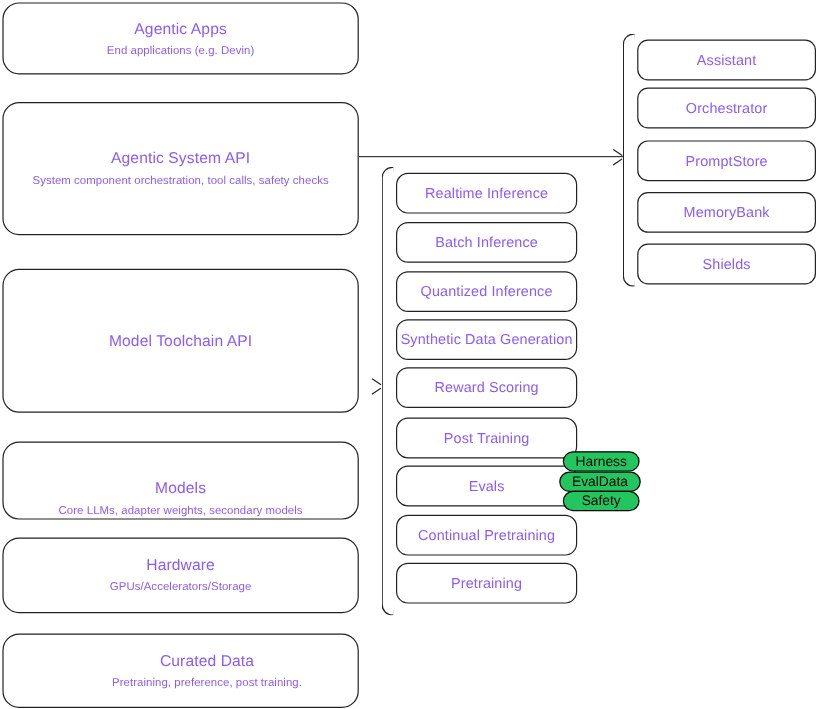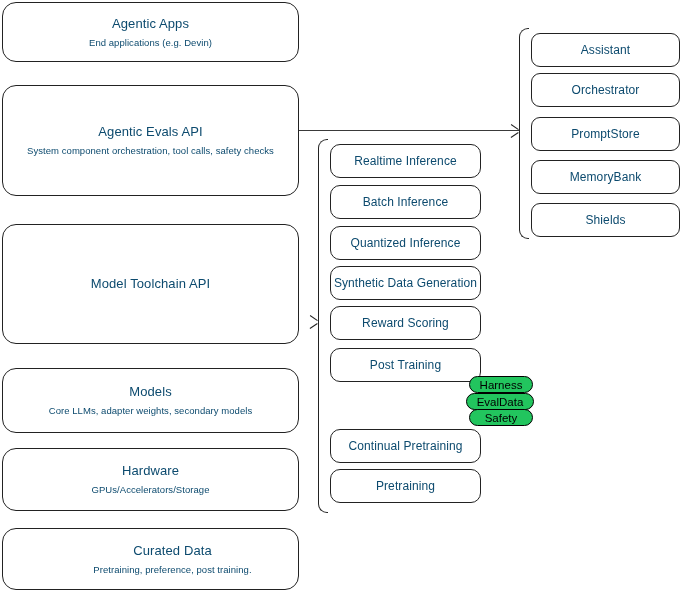--- a/index.html
+++ b/index.html
@@ -24,21 +24,21 @@
     position: absolute;
     box-sizing: border-box;
     border: 1.2px solid #222222;
     border-radius: 12px;
     background: #ffffff;
     display: flex;
     flex-direction: column;
     align-items: center;
     justify-content: center;
     text-align: center;
-    color: #0c4a6e;
+    color: #8b5cf6;
   }
   .box .title {
     font-size: 13px;
     line-height: 16px;
     letter-spacing: .1px;
   }
   .box .subtitle {
     font-size: 9.5px;
     line-height: 13px;
     margin-top: 4px;
@@ -134,29 +134,29 @@
 <body>
 
 <div id="canvas">
 
   <div class="box layer-box" style="top:2px;height:60px;">
     <div class="title">Agentic Apps</div>
     <div class="subtitle">End applications (e.g. Devin)</div>
   </div>
 
   <div class="box layer-box" style="top:85px;height:111px;">
-    <div class="title">Agentic Evals API</div>
+    <div class="title">Agentic System API</div>
     <div class="subtitle">System component orchestration, tool calls, safety checks</div>
   </div>
 
   <div class="box layer-box" style="top:224px;height:120px;">
     <div class="title">Model Toolchain API</div>
   </div>
 
-  <div class="box layer-box" style="top:368px;height:65px;">
+  <div class="box layer-box" style="top:368px;height:65px;justify-content:flex-end;">
     <div class="title">Models</div>
     <div class="subtitle">Core LLMs, adapter weights, secondary models</div>
   </div>
 
   <div class="box layer-box" style="top:448px;height:63px;">
     <div class="title">Hardware</div>
     <div class="subtitle">GPUs/Accelerators/Storage</div>
   </div>
 
   <div class="box layer-box" style="top:528px;height:62px;padding-left:44px;">
@@ -183,20 +183,23 @@
   </div>
   <div class="box mid-box" style="top:266px;">
     <div class="title">Synthetic Data Generation</div>
   </div>
   <div class="box mid-box" style="top:306px;">
     <div class="title">Reward Scoring</div>
   </div>
   <div class="box mid-box" style="top:348px;">
     <div class="title">Post Training</div>
   </div>
+  <div class="box mid-box" style="top:388px;">
+    <div class="title">Evals</div>
+  </div>
   <div class="box mid-box" style="top:429px;">
     <div class="title">Continual Pretraining</div>
   </div>
   <div class="box mid-box" style="top:469px;">
     <div class="title">Pretraining</div>
   </div>
 
   <div class="pill" style="left:469px;top:376px;width:64px;">
     <span>Harness</span>
   </div>

